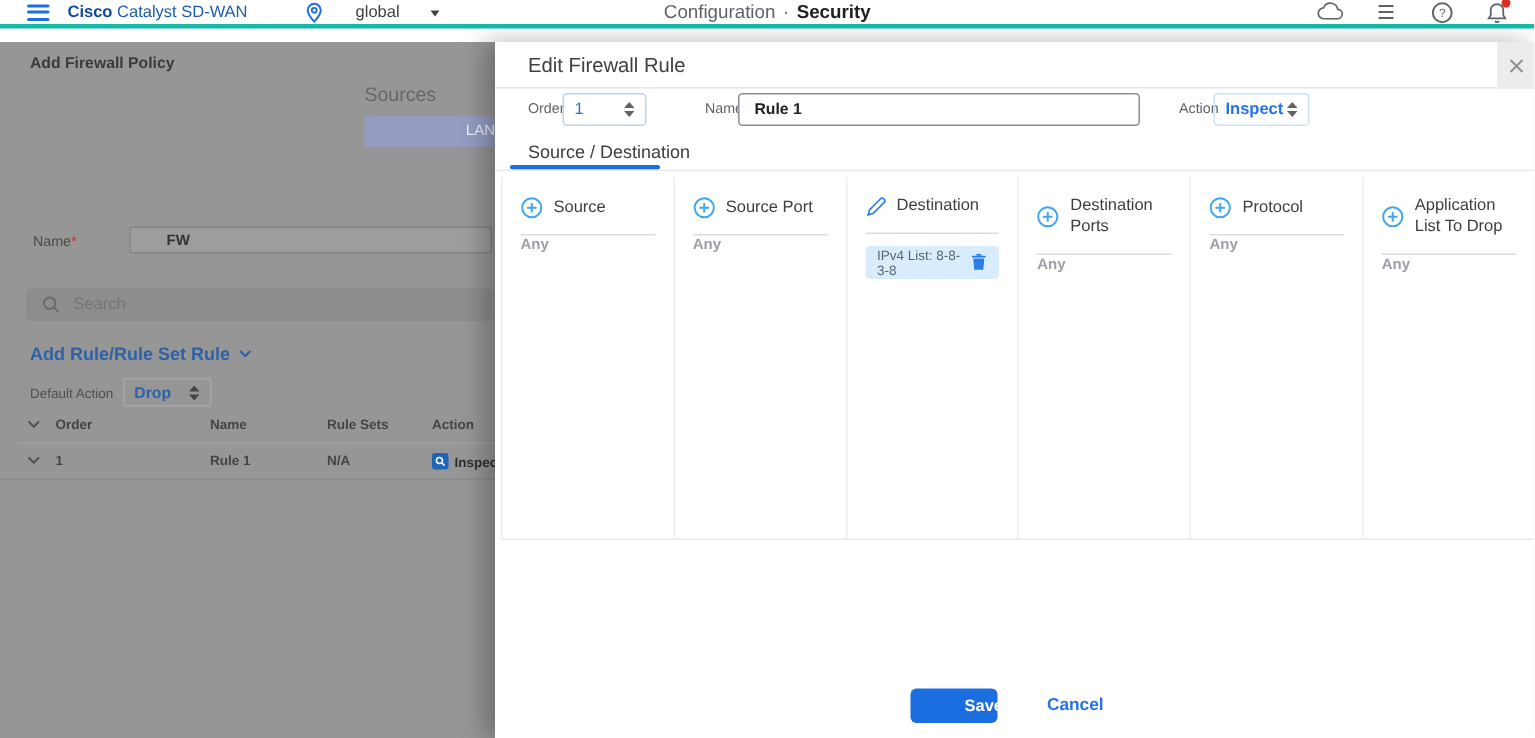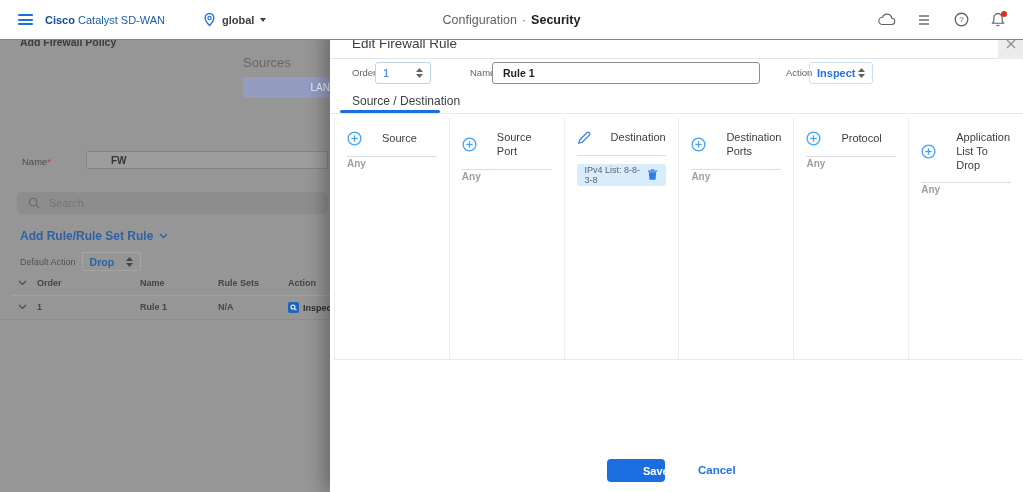--- a/index.html
+++ b/index.html
@@ -1,26 +1,26 @@
 <!DOCTYPE html>
 <html><head>
 <meta charset="utf-8">
 <style>
   * { margin:0; padding:0; box-sizing:border-box; }
   body { background:#ffffff; font-family:"Liberation Sans", sans-serif; }
   #app { position:relative; width:1023px; height:492px; background:#fff; overflow:hidden; }
 
   
-  .topbar { position:absolute; left:0; top:0; width:1023px; height:40px; background:#fff;
-            border-bottom:1px solid #14b8a6; display:flex; align-items:center; z-index:30; }
+  .topbar { position:absolute; left:0; top:0; width:1023px; height:19px; background:#fff;
+            border-bottom:3px solid #14b8a6; display:flex; align-items:center; z-index:30; }
   .hamburger { margin-left:18px; width:15px; display:flex; flex-direction:column; gap:2.5px; cursor:pointer; }
   .hamburger span { height:2px; background:#1a6ee0; border-radius:1px; }
   .brand { margin-left:12px; font-size:11px; color:#1a5cb0; white-space:nowrap; }
   .brand b { color:#12499c; font-weight:700; }
-  .scope { margin-left:38px; display:flex; align-items:center; gap:6px; font-size:11px; color:#3c4043; cursor:pointer;font-weight:bold; }
+  .scope { margin-left:38px; display:flex; align-items:center; gap:21px; font-size:11px; color:#3c4043; cursor:pointer; }
   .caret-down { width:0; height:0; border-left:3.5px solid transparent; border-right:3.5px solid transparent;
                 border-top:4.5px solid #3c4043; margin-top:1px; }
   .breadcrumb { position:absolute; left:50%; transform:translateX(-50%); font-size:12.5px; color:#5f6368;
                 display:flex; gap:5px; align-items:center; }
   .breadcrumb .page { color:#202124; font-weight:700; }
   .top-icons { margin-left:auto; display:flex; align-items:center; gap:19px; padding-right:16px; }
   .top-icons .ticon { width:18px; height:18px; display:flex; align-items:center; justify-content:center; cursor:pointer; position:relative; }
   .bell-dot { position:absolute; right:0px; top:0px; width:6px; height:6px; border-radius:50%; background:#d93025; }
 
   
@@ -82,21 +82,21 @@
   .action-select { left:479px; top:34px; width:64px; height:22px; border:1px solid #cfe0f5; border-radius:3px;
                    display:flex; align-items:center; padding:0 7px; cursor:pointer; }
   .action-select .val { font-size:11px; font-weight:600; color:#2472e8; }
   .tab { left:22px; top:66px; font-size:12px; color:#3c4043; cursor:pointer; }
   .tab-underline { left:10px; top:82px; width:100px; height:3px; background:#1a6ee0; border-radius:2px; }
   .tab-div { left:0; right:0; top:85px; height:1px; background:#e9e9e9; }
 
   .columns { position:absolute; left:4px; right:0; top:90px; height:242px; display:flex;
              border-bottom:1px solid #e9e9e9; }
   .col { flex:1; border-left:1px solid #ededed; padding:0 12px; }
-  .col-head { display:flex; align-items:center; gap:20px; padding:13px 0 10px; border-bottom:1px solid #dadde1;
+  .col-head { display:flex; align-items:center; gap:7px; padding:13px 0 10px; border-bottom:1px solid #dadde1;
               font-size:11px; color:#3c4043; line-height:1.25; }
   .col-any { margin-top:1px; font-size:10px; color:#9aa0a6;font-weight:bold; }
   .chip { margin-top:8px; height:22px; background:#d9ecfb; border-radius:3px; display:flex;
           align-items:center; padding:0 8px; font-size:9px; color:#5b6770; }
   .chip .trash { margin-left:auto; cursor:pointer; display:flex; }
 
   .save-btn { left:277px; top:431px; width:58px; height:23px; background:#1a6ee0; border:none; border-radius:4px;
               color:#fff; font-size:11px; font-weight:700; cursor:pointer; font-family:"Liberation Sans", sans-serif;padding-left:36px; }
   .cancel-link { left:368px; top:436px; font-size:11.5px; font-weight:600; color:#2472e8; cursor:pointer; }
 </style>

